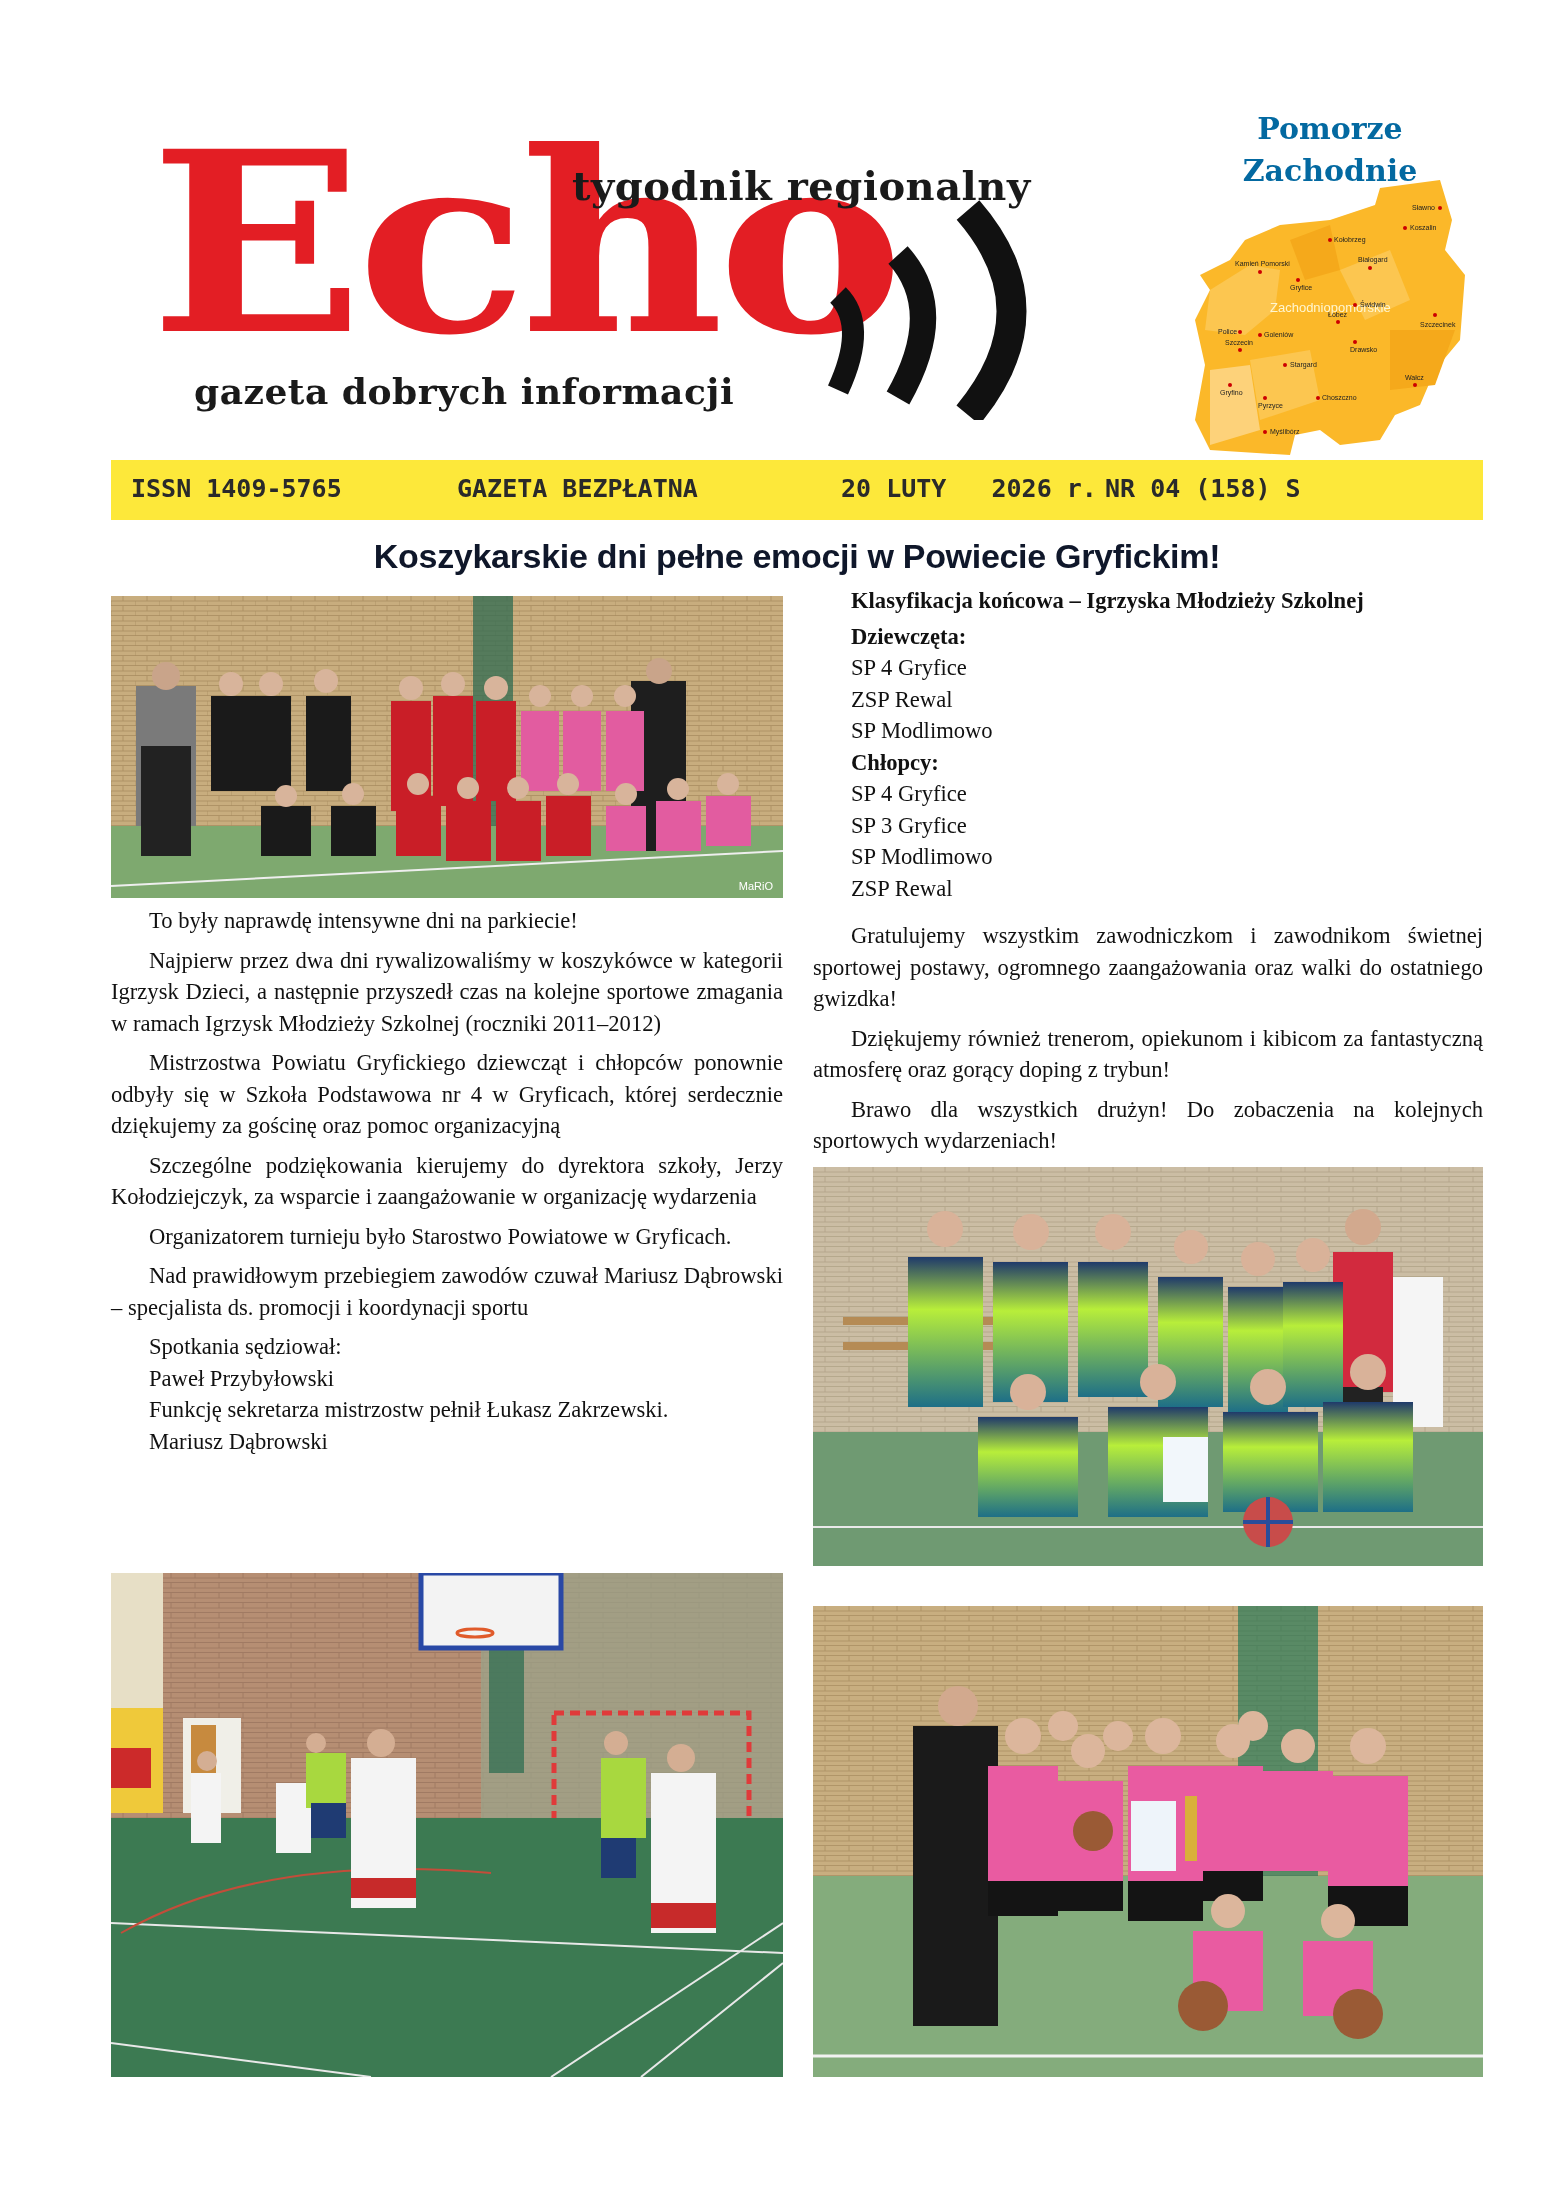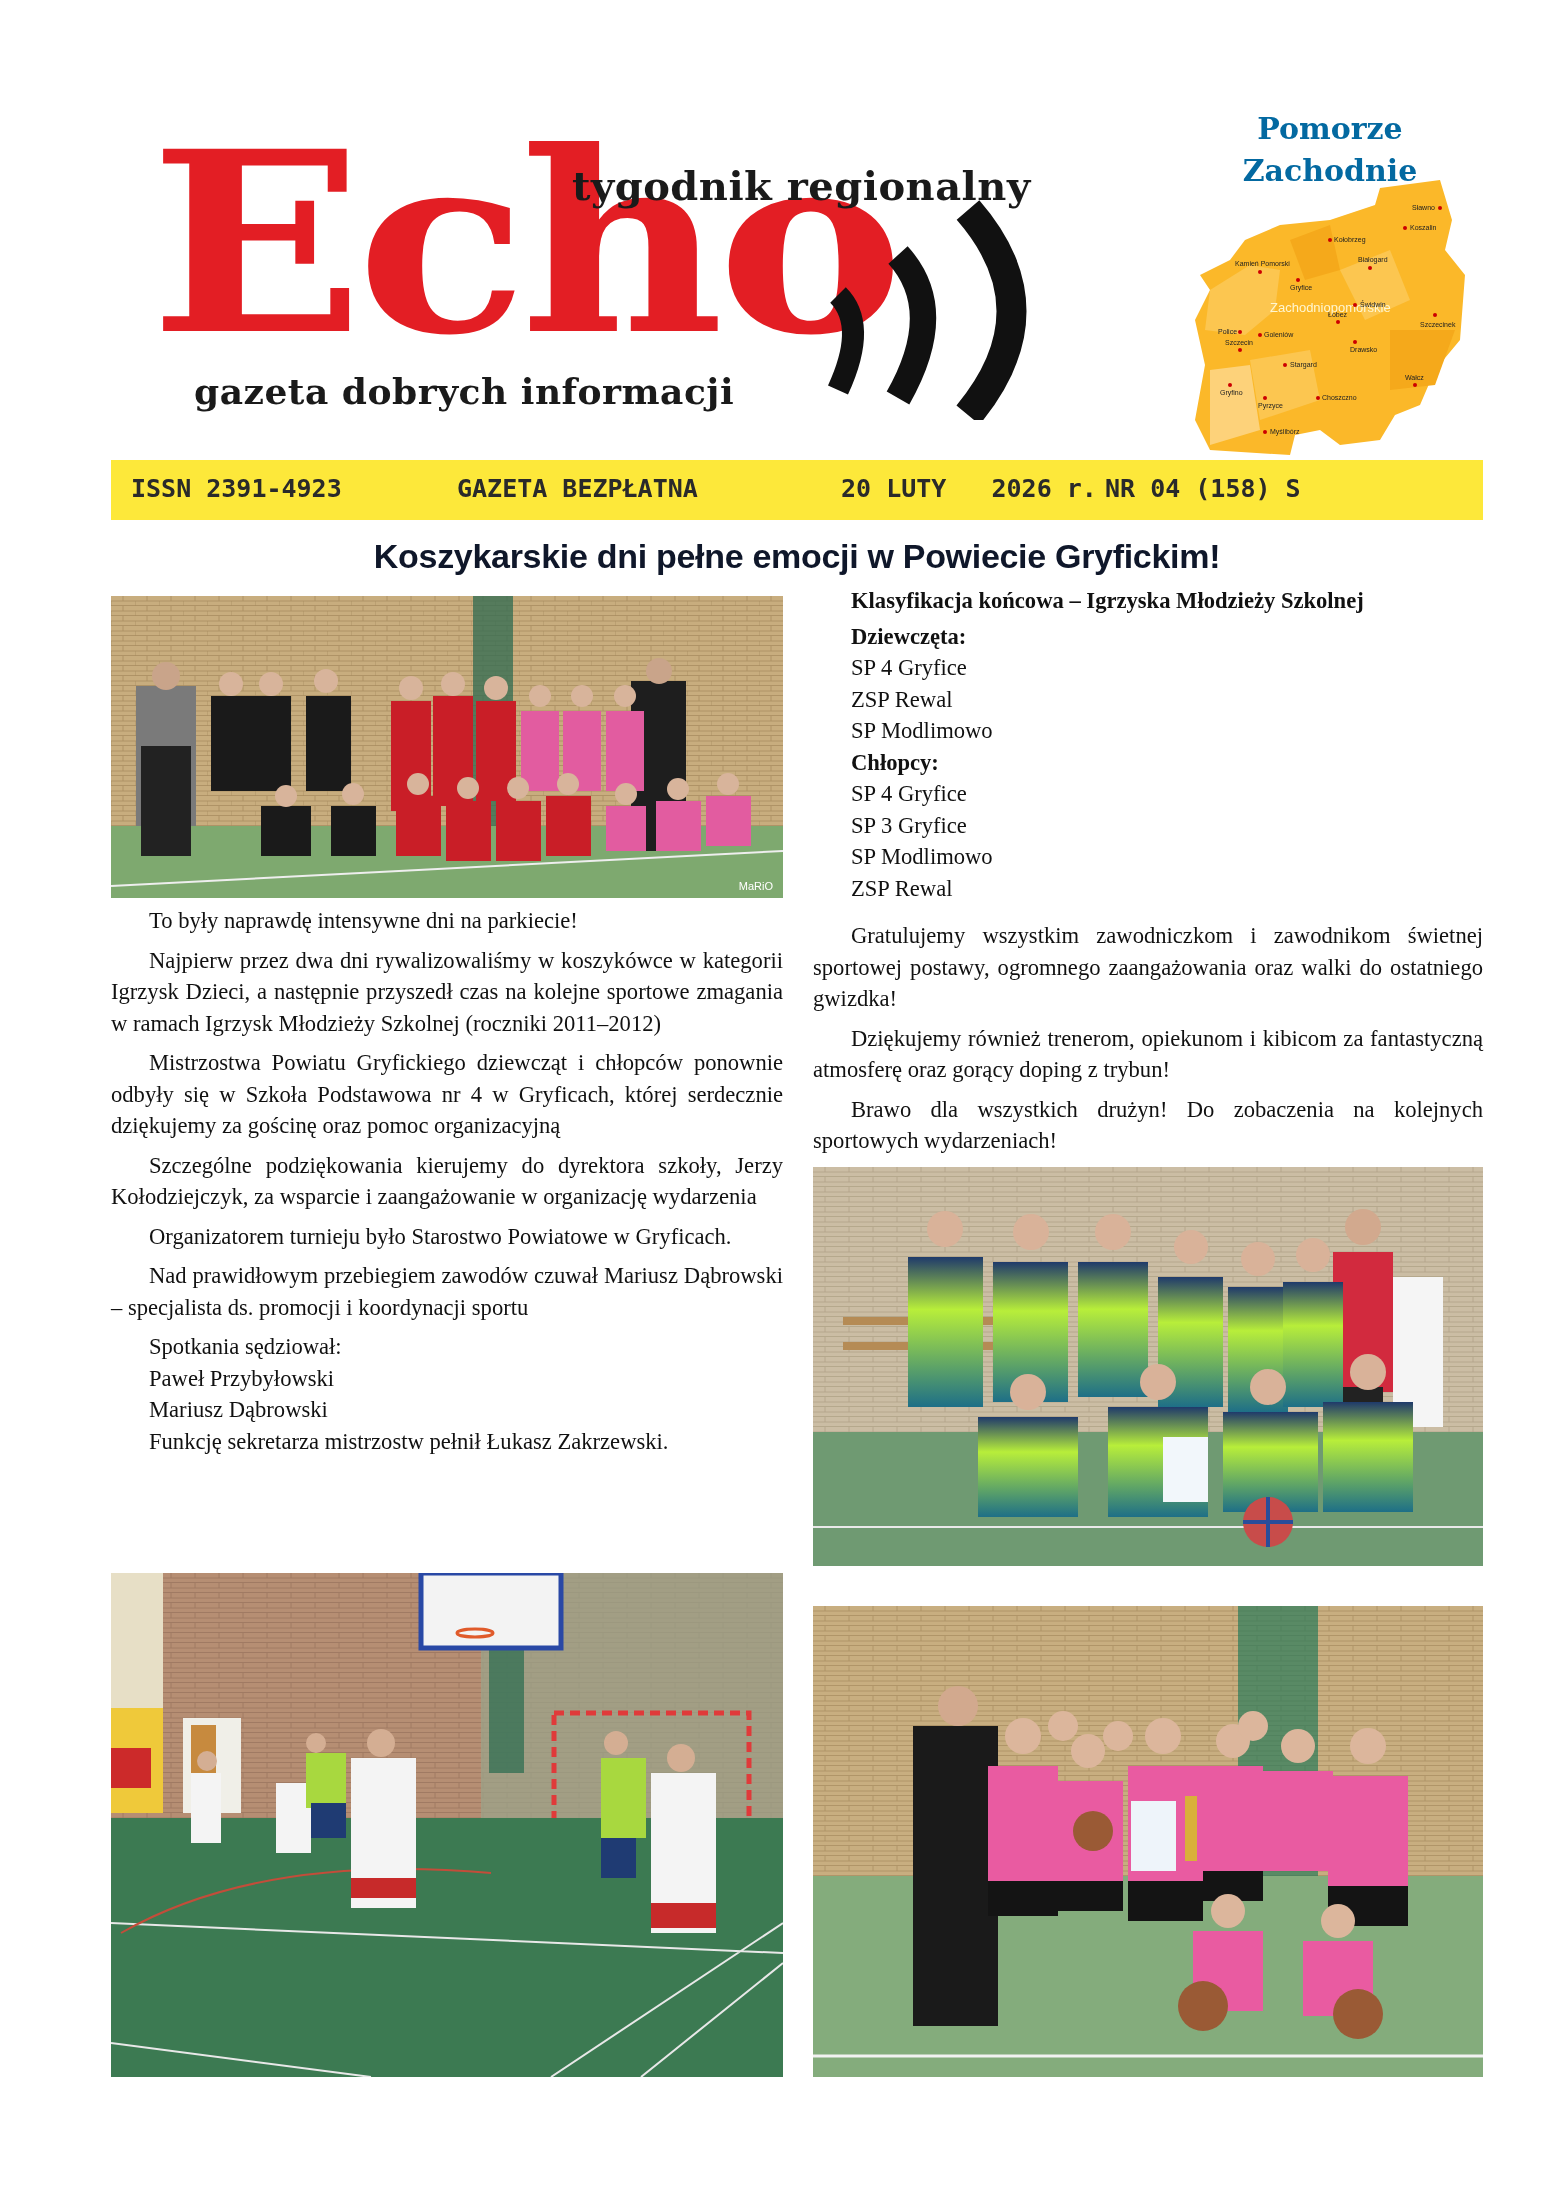--- a/index.html
+++ b/index.html
@@ -145,21 +145,21 @@
     <circle cx="128" cy="218" r="2" fill="#c00"></circle>
       <text class="map-label" x="132" y="220">Choszczno</text>
     <circle cx="225" cy="205" r="2" fill="#c00"></circle>
       <text class="map-label" x="215" y="200">Wałcz</text>
     <circle cx="75" cy="252" r="2" fill="#c00"></circle>
       <text class="map-label" x="80" y="254">Myślibórz</text>
   </svg>
 </header>
 
 <div class="info-bar">
-  <span class="ib-issn">ISSN 2391-4923</span>
+  <span class="ib-issn">ISSN 1409-5765</span>
   <span class="ib-free">GAZETA BEZPŁATNA</span>
   <span class="ib-date" style="white-space:pre">20 LUTY   2026 r.</span>
   <span class="ib-nr">NR 04 (158) S</span>
 </div>
 
 <h1 class="headline">Koszykarskie dni pełne emocji w Powiecie Gryfickim!</h1>
 
 <figure class="photo photo-1">
   <svg viewBox="0 0 672 302" preserveAspectRatio="none">
     <defs>
@@ -244,22 +244,22 @@
 
 <div class="col col-left">
   <p>To były naprawdę intensywne dni na parkiecie!</p>
   <p>Najpierw przez dwa dni rywalizowaliśmy w koszykówce w kategorii Igrzysk Dzieci, a następnie przyszedł czas na kolejne sportowe zmagania w ramach Igrzysk Młodzieży Szkolnej (roczniki 2011–2012)</p>
   <p>Mistrzostwa Powiatu Gryfickiego dziewcząt i chłopców ponownie odbyły się w Szkoła Podstawowa nr 4 w Gryficach, której serdecznie dziękujemy za gościnę oraz pomoc organizacyjną</p>
   <p>Szczególne podziękowania kierujemy do dyrektora szkoły, Jerzy Kołodziejczyk, za wsparcie i zaangażowanie w organizację wydarzenia</p>
   <p>Organizatorem turnieju było Starostwo Powiatowe w Gryficach.</p>
   <p>Nad prawidłowym przebiegiem zawodów czuwał Mariusz Dąbrowski – specjalista ds. promocji i koordynacji sportu</p>
   <div class="plain">Spotkania sędziował:</div>
   <div class="plain">Paweł Przybyłowski</div>
+  <div class="plain">Funkcję sekretarza mistrzostw pełnił Łukasz Zakrzewski.</div>
   <div class="plain">Mariusz Dąbrowski</div>
-  <div class="plain">Funkcję sekretarza mistrzostw pełnił Łukasz Zakrzewski.</div>
 </div>
 
 <div class="col col-right">
   <div class="cls-title">Klasyfikacja końcowa – Igrzyska Młodzieży Szkolnej</div>
   <div class="cls-list">
     <div class="cls-head">Dziewczęta:</div>
     <div class="cls-item">SP 4 Gryfice</div>
     <div class="cls-item">ZSP Rewal</div>
     <div class="cls-item">SP Modlimowo</div>
     <div class="cls-head">Chłopcy:</div>

